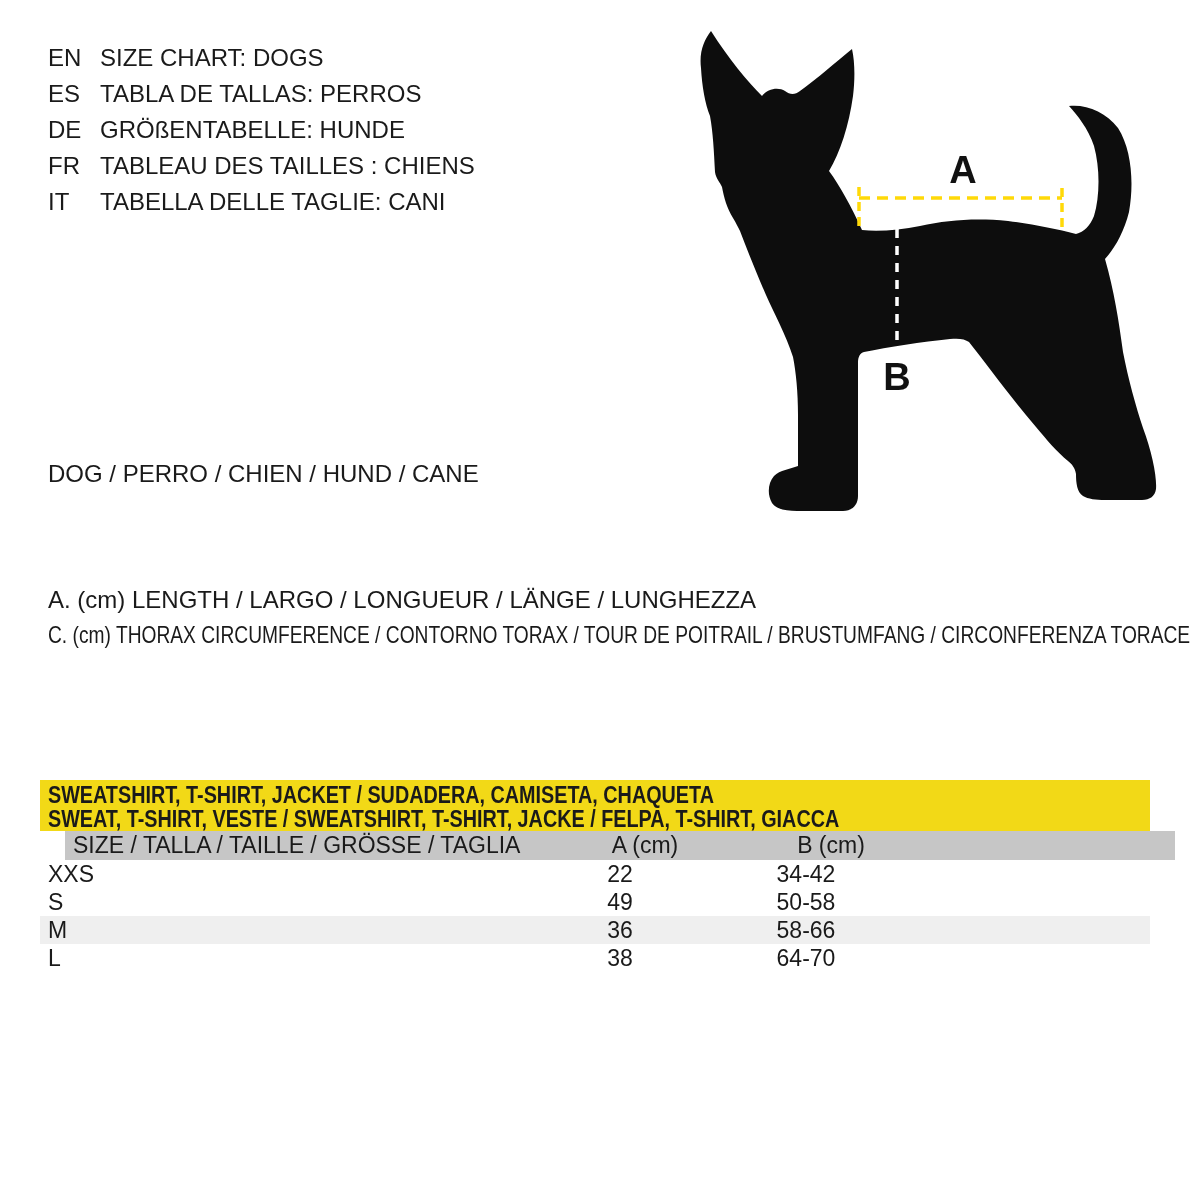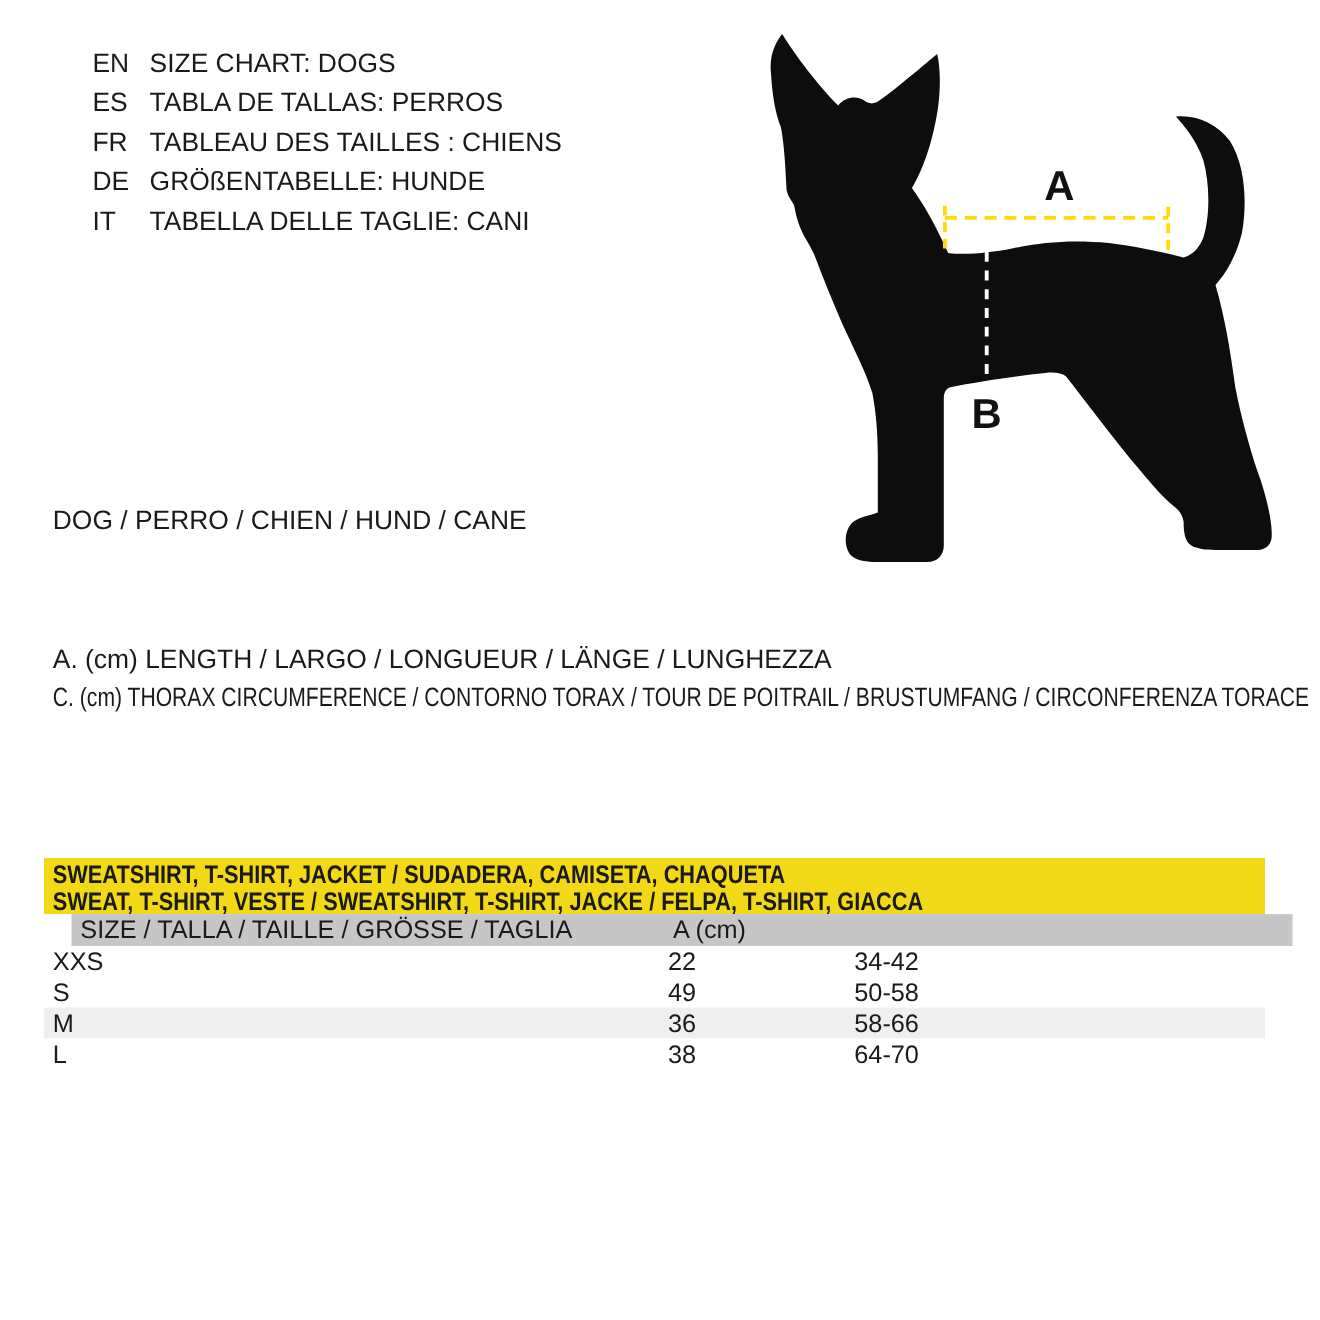--- a/index.html
+++ b/index.html
@@ -10,21 +10,21 @@
     --stripe-gray:#efefef;
     --dog-black:#0d0d0d;
   }
   html,body{margin:0;padding:0;background:#fff;}
   .canvas{
     position:relative;width:1200px;height:1200px;background:#fff;overflow:hidden;
     font-family:"Liberation Sans",sans-serif;color:var(--ink);
   }
   
   .lang-block{position:absolute;left:48px;top:40px;font-size:24px;}
-  .lang-row{display:flex;height:36px;line-height:36px;white-space:nowrap;margin-left:36px;}
+  .lang-row{display:flex;height:36px;line-height:36px;white-space:nowrap;}
   .lang-code{width:52px;flex:0 0 52px;}
   
   .text-line{position:absolute;left:48px;font-size:24px;line-height:30px;white-space:nowrap;}
   .condense{transform:scaleX(0.80);transform-origin:left center;}
   
   .banner{position:absolute;left:40px;top:780px;width:1110px;height:51px;
           background:var(--banner-yellow);padding:0;box-sizing:border-box;}
   .banner-line{margin-left:8px;font-size:23px;font-weight:bold;line-height:24px;
                white-space:nowrap;transform:scaleX(0.86);transform-origin:left center;}
   .banner-line.first{padding-top:3px;}
@@ -51,26 +51,26 @@
   <div class="lang-block">
     <div class="lang-row">
       <span class="lang-code">EN</span>
       <span>SIZE CHART: DOGS</span>
     </div>
     <div class="lang-row">
       <span class="lang-code">ES</span>
       <span>TABLA DE TALLAS: PERROS</span>
     </div>
     <div class="lang-row">
+      <span class="lang-code">DE</span>
+      <span>GRÖßENTABELLE: HUNDE</span>
+    </div>
+    <div class="lang-row">
       <span class="lang-code">FR</span>
       <span>TABLEAU DES TAILLES : CHIENS</span>
-    </div>
-    <div class="lang-row">
-      <span class="lang-code">DE</span>
-      <span>GRÖßENTABELLE: HUNDE</span>
     </div>
     <div class="lang-row">
       <span class="lang-code">IT</span>
       <span>TABELLA DELLE TAGLIE: CANI</span>
     </div>
   </div>
 
   <svg class="dog-svg" viewBox="680 20 520 500" aria-hidden="true">
     <path fill="var(--dog-black)" d="
       M 711 31
@@ -134,20 +134,21 @@
 
   <div class="banner">
     <div class="banner-line first">SWEATSHIRT, T-SHIRT, JACKET / SUDADERA, CAMISETA, CHAQUETA</div>
     <div class="banner-line">SWEAT, T-SHIRT, VESTE / SWEATSHIRT, T-SHIRT, JACKE / FELPA, T-SHIRT, GIACCA</div>
   </div>
 
   <div class="size-table">
     <div class="t-row head">
       <span class="cell-size">SIZE / TALLA / TAILLE / GRÖSSE / TAGLIA</span>
       <span class="cell-a">A (cm)</span>
+      <span class="cell-b">B (cm)</span>
     </div>
     <div class="t-row">
       <span class="cell-size">XXS</span>
       <span class="cell-a">22</span>
       <span class="cell-b">34-42</span>
     </div>
     <div class="t-row">
       <span class="cell-size">S</span>
       <span class="cell-a">49</span>
       <span class="cell-b">50-58</span>

